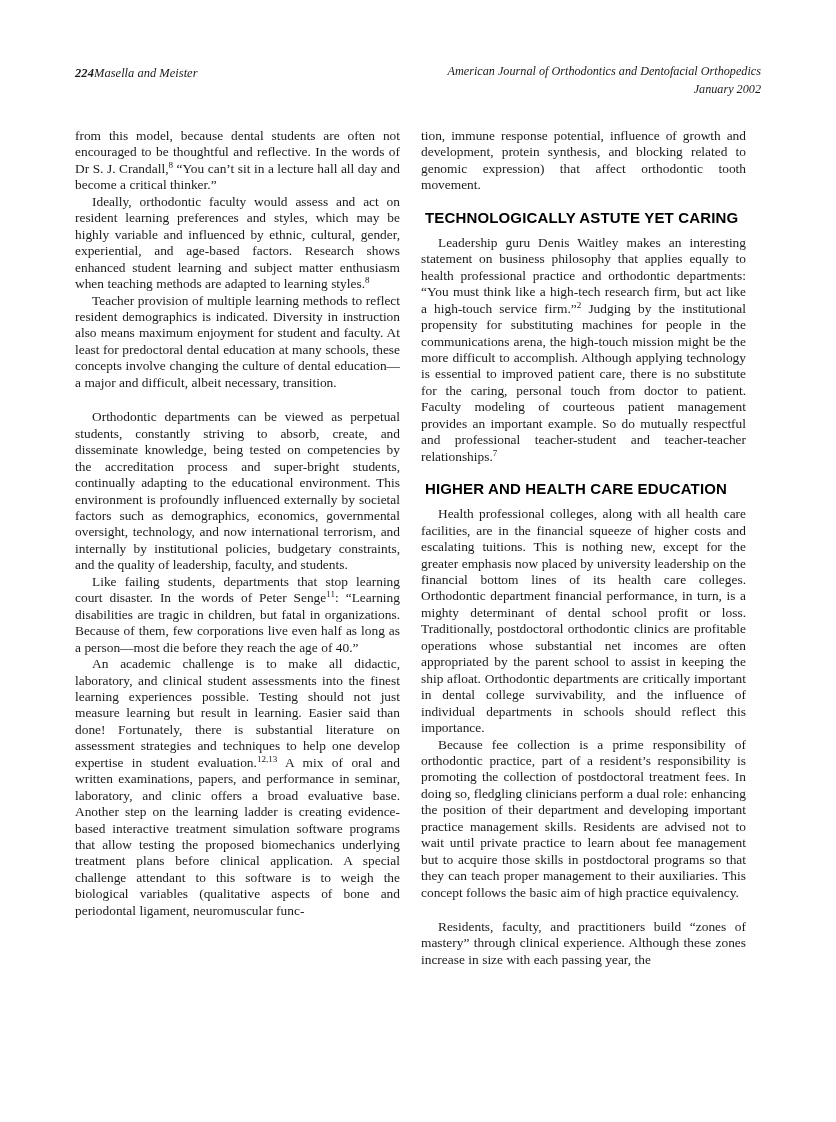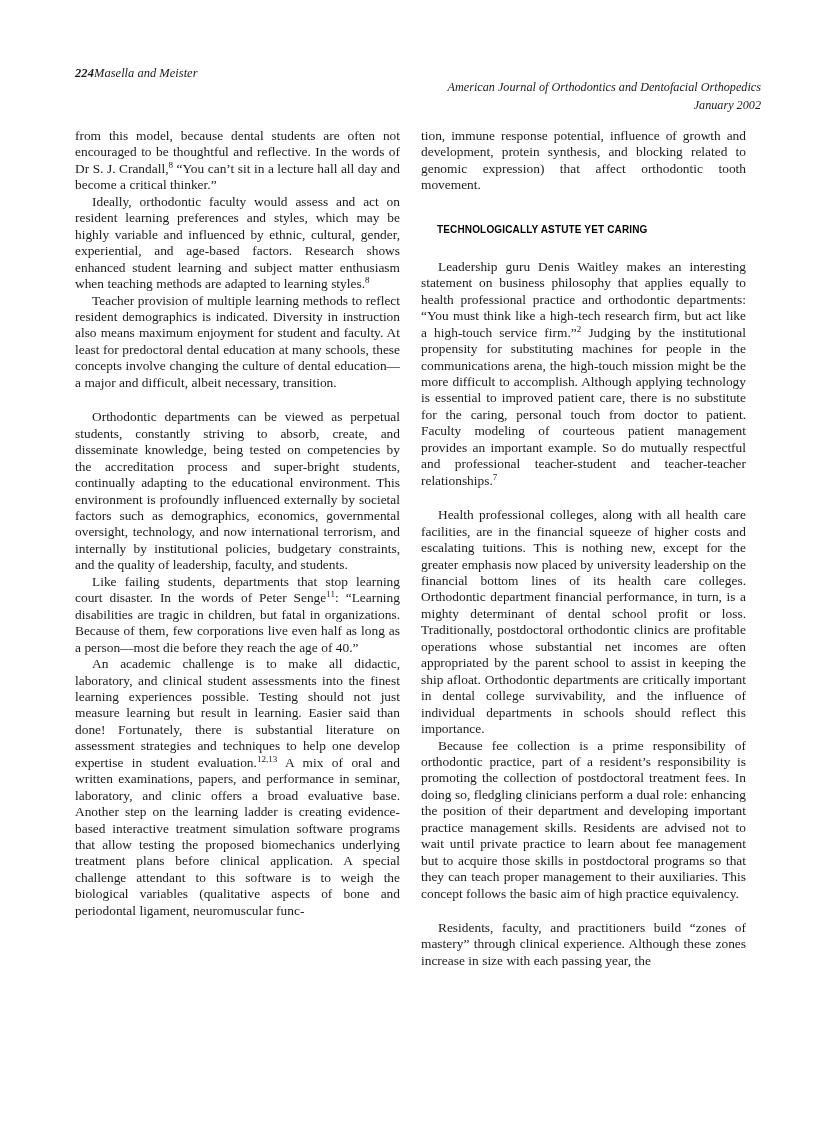--- a/index.html
+++ b/index.html
@@ -49,21 +49,20 @@
   }
   .rh-right {
     position: absolute;
     right: 0;
     top: 0;
     text-align: right;
     font-family: "Liberation Serif", serif;
     font-style: italic;
     font-size: 12.2px;
     line-height: 17.5px;
-    margin-top: 16px;
   }
   .rh-right div { white-space: nowrap; }
 
   
   .columns {
     position: absolute;
     left: 75px;
     top: 128px;
     width: 686px;
   }
@@ -81,24 +80,24 @@
     line-height: 16.45px;
     text-align: justify;
     text-indent: 17px;
     -webkit-hyphens: none;
     hyphens: none;
     word-spacing: 0.1px;
   }
   p.para.no-indent { text-indent: 0; }
 
   h2.section-head {
-    margin: 16px;
+    margin: 4px;
     font-family: "Liberation Sans", sans-serif;
     font-weight: bold;
-    font-size: 10px;
+    font-size: 15px;
     line-height: 15px;
     letter-spacing: 0.15px;
     text-transform: none;
     color: #000;
   }
   .sp-before-head { height: 12px; }
   .sp-after-head  { height: 6px;  }
 
   sup {
     font-size: 0.68em;
@@ -146,20 +145,21 @@
 
       <p class="para no-indent">tion, immune response potential, influence of growth and development, protein synthesis, and blocking related to genomic expression) that affect orthodontic tooth movement.</p>
 
       <div class="sp-before-head"></div>
       <h2 class="section-head">TECHNOLOGICALLY ASTUTE YET CARING</h2>
       <div class="sp-after-head"></div>
 
       <p class="para"><span>Leadership guru Denis Waitley makes an interesting statement on business philosophy that applies equally to health professional practice and orthodontic departments: “You must think like a high-tech research firm, but act like a high-touch service firm.”</span><sup>2</sup><span> Judging by the institutional propensity for substituting machines for people in the communications arena, the high-touch mission might be the more difficult to accomplish. Although applying technology is essential to improved patient care, there is no substitute for the caring, personal touch from doctor to patient. Faculty modeling of courteous patient management provides an important example. So do mutually respectful and professional teacher-student and teacher-teacher relationships.</span><sup>7</sup></p>
 
       <div class="sp-before-head"></div>
+      <h2 class="section-head">HIGHER AND HEALTH CARE EDUCATION</h2>
       <div class="sp-after-head"></div>
 
       <p class="para">Health professional colleges, along with all health care facilities, are in the financial squeeze of higher costs and escalating tuitions. This is nothing new, except for the greater emphasis now placed by university leadership on the financial bottom lines of its health care colleges. Orthodontic department financial performance, in turn, is a mighty determinant of dental school profit or loss. Traditionally, postdoctoral orthodontic clinics are profitable operations whose substantial net incomes are often appropriated by the parent school to assist in keeping the ship afloat. Orthodontic departments are critically important in dental college survivability, and the influence of individual departments in schools should reflect this importance.</p>
 
       <p class="para">Because fee collection is a prime responsibility of orthodontic practice, part of a resident’s responsibility is promoting the collection of postdoctoral treatment fees. In doing so, fledgling clinicians perform a dual role: enhancing the position of their department and developing important practice management skills. Residents are advised not to wait until private practice to learn about fee management but to acquire those skills in postdoctoral programs so that they can teach proper management to their auxiliaries. This concept follows the basic aim of high practice equivalency.</p>
 
       <div class="sp-before-head"></div>
       <div class="sp-after-head"></div>
 
       <p class="para">Residents, faculty, and practitioners build “zones of mastery” through clinical experience. Although these zones increase in size with each passing year, the</p>

